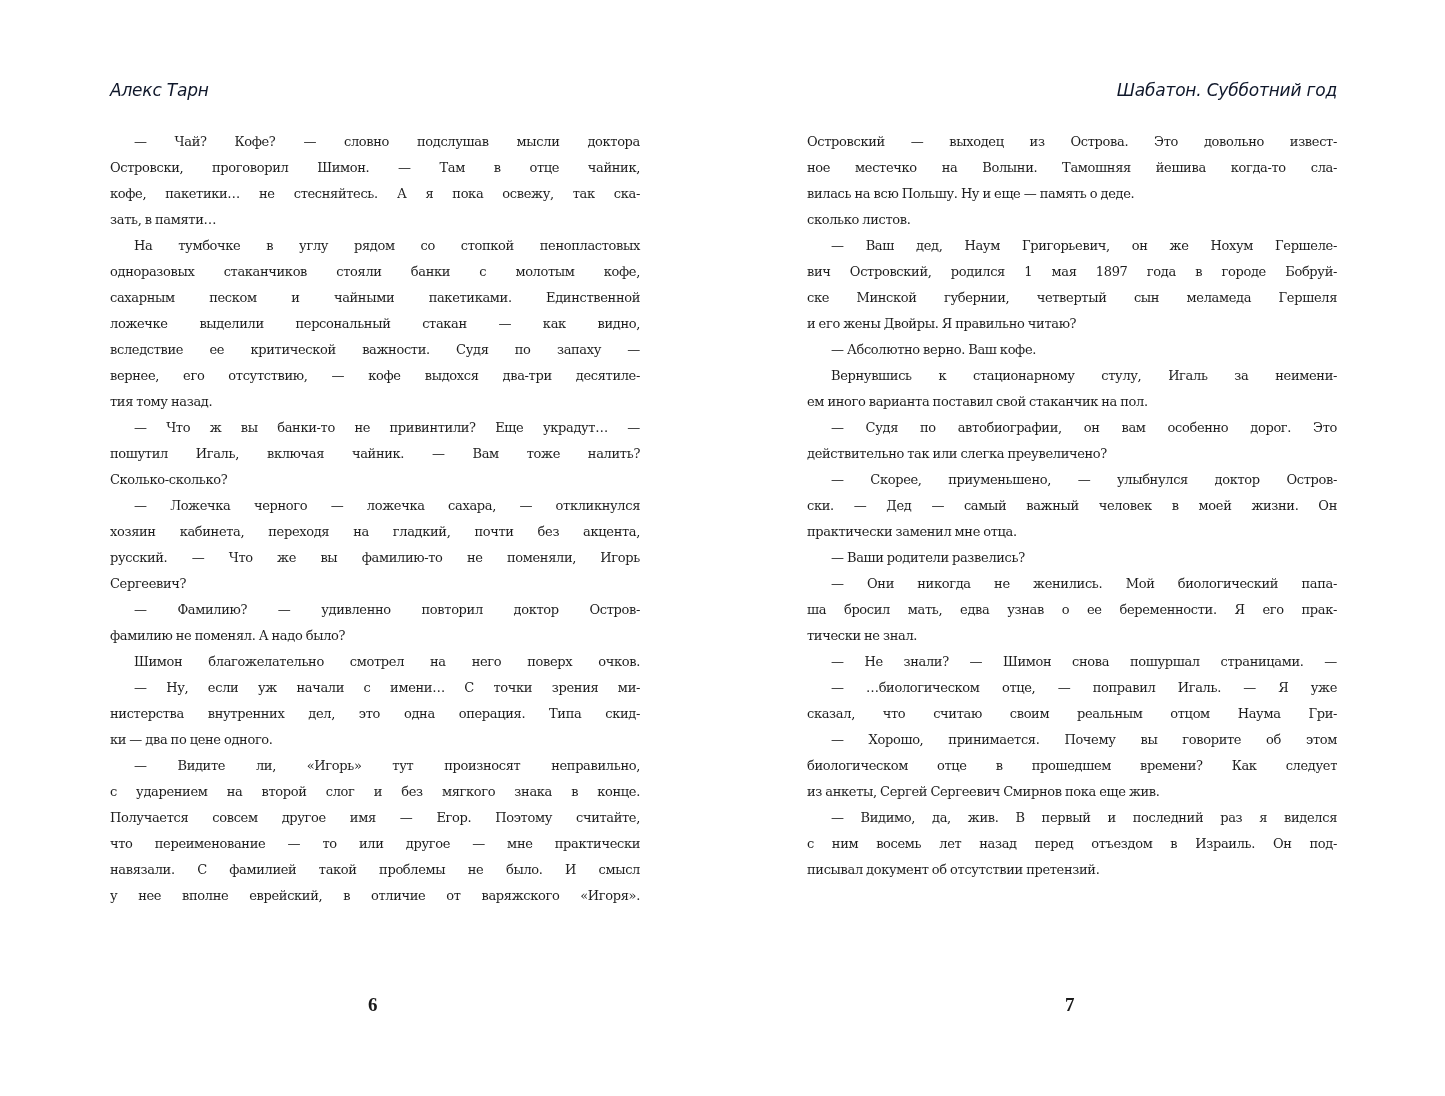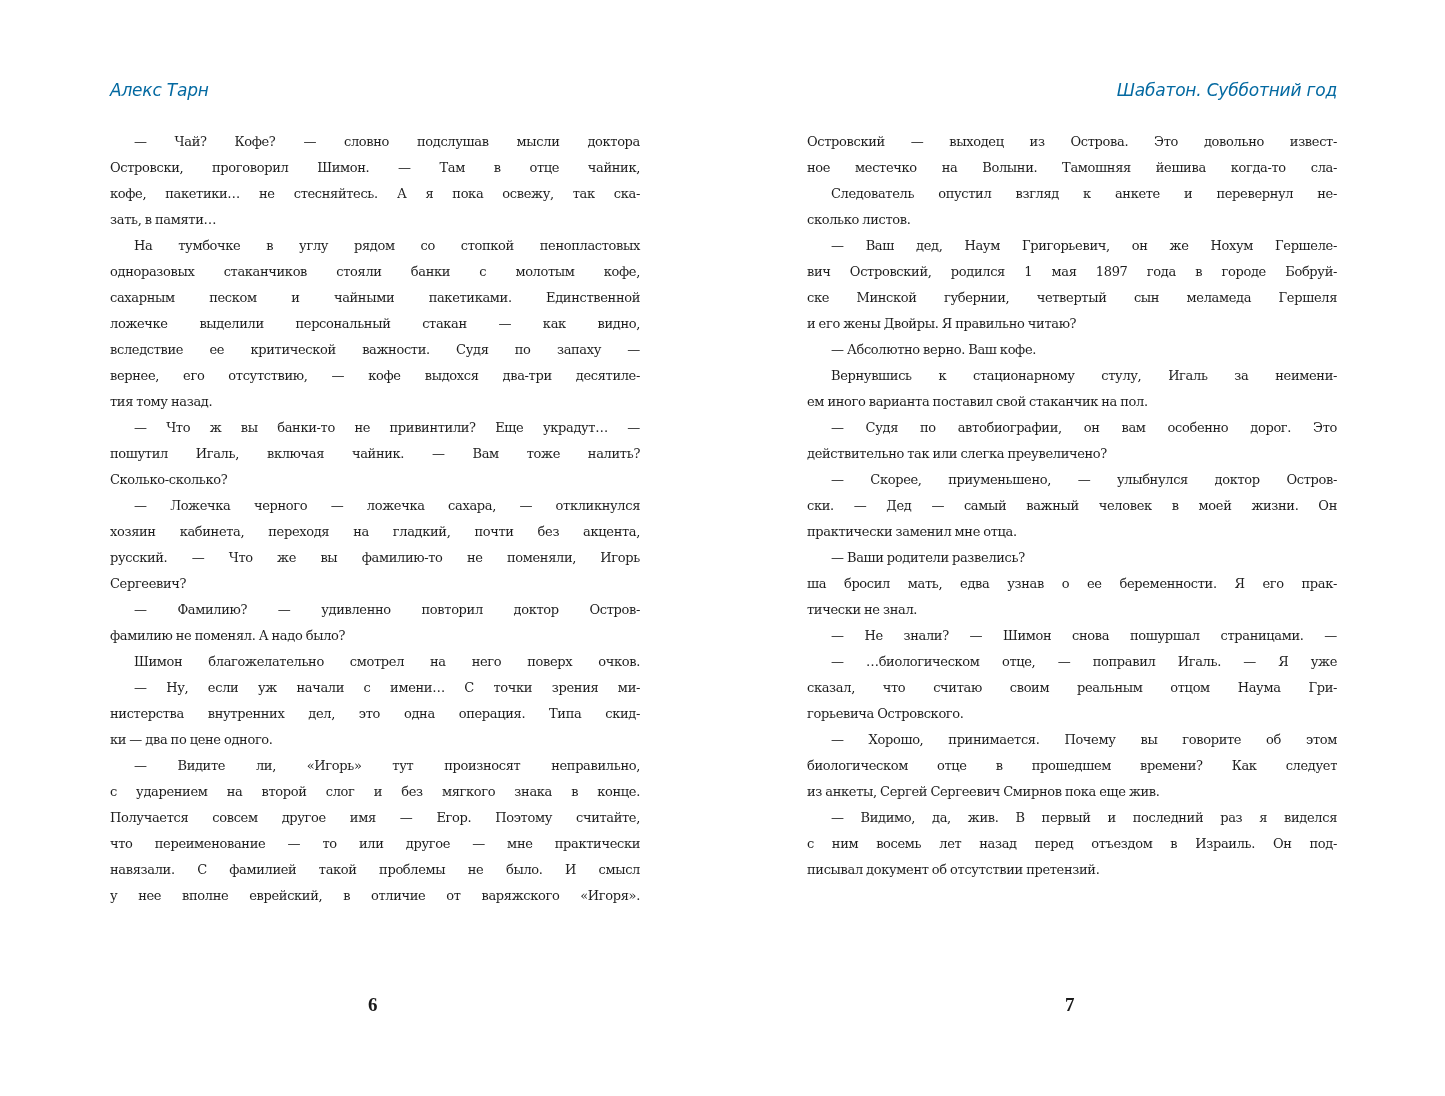--- a/index.html
+++ b/index.html
@@ -27,21 +27,21 @@
   }
   .page.left  { left: 110px;  width: 530px; }
   .page.right { left: 807px;  width: 530px; }
 
   .running-head {
     position: absolute;
     top: 80px;
     font-family: "DejaVu Sans", sans-serif;
     font-style: italic;
     font-size: 17px;
-    color: #0369a1;
+    color: #0f172a;
     letter-spacing: -0.2px;
     white-space: nowrap;
   }
   .page.left .running-head  { left: 0; }
   .page.right .running-head { right: 0; }
 
   .body-text {
     position: absolute;
     top: 129px;
     left: 0;
@@ -114,41 +114,41 @@
         <span class="line">у нее вполне еврейский, в отличие от варяжского «Игоря».</span>
       </div>
     <div class="folio">6</div>
   </div>
 
   <div class="page right">
     <div class="running-head">Шабатон. Субботний год</div>
     <div class="body-text">
         <span class="line">Островский — выходец из Острова. Это довольно извест-</span>
         <span class="line">ное местечко на Волыни. Тамошняя йешива когда-то сла-</span>
-        <span class="line indent">Следователь опустил взгляд к анкете и перевернул не-</span>
+        <span class="line last">вилась на всю Польшу. Ну и еще — память о деде.</span>
         <span class="line last">сколько листов.</span>
         <span class="line indent">— Ваш дед, Наум Григорьевич, он же Нохум Гершеле-</span>
         <span class="line">вич Островский, родился 1 мая 1897 года в городе Бобруй-</span>
         <span class="line">ске Минской губернии, четвертый сын меламеда Гершеля</span>
         <span class="line last">и его жены Двойры. Я правильно читаю?</span>
         <span class="line indent last">— Абсолютно верно. Ваш кофе.</span>
         <span class="line indent">Вернувшись к стационарному стулу, Игаль за неимени-</span>
         <span class="line last">ем иного варианта поставил свой стаканчик на пол.</span>
         <span class="line indent">— Судя по автобиографии, он вам особенно дорог. Это</span>
         <span class="line last">действительно так или слегка преувеличено?</span>
         <span class="line indent">— Скорее, приуменьшено, — улыбнулся доктор Остров-</span>
         <span class="line">ски. — Дед — самый важный человек в моей жизни. Он</span>
         <span class="line last">практически заменил мне отца.</span>
         <span class="line indent last">— Ваши родители развелись?</span>
+        <span class="line indent">— Они никогда не женились. Мой биологический папа-</span>
         <span class="line">ша бросил мать, едва узнав о ее беременности. Я его прак-</span>
         <span class="line last">тически не знал.</span>
         <span class="line indent">— Не знали? — Шимон снова пошуршал страницами. —</span>
         <span class="line indent">— …биологическом отце, — поправил Игаль. — Я уже</span>
         <span class="line">сказал, что считаю своим реальным отцом Наума Гри-</span>
-        <span class="line last">горьевича Островского.</span>
         <span class="line indent">— Хорошо, принимается. Почему вы говорите об этом</span>
         <span class="line">биологическом отце в прошедшем времени? Как следует</span>
         <span class="line last">из анкеты, Сергей Сергеевич Смирнов пока еще жив.</span>
         <span class="line indent">— Видимо, да, жив. В первый и последний раз я виделся</span>
         <span class="line">с ним восемь лет назад перед отъездом в Израиль. Он под-</span>
         <span class="line last">писывал документ об отсутствии претензий.</span>
       </div>
     <div class="folio">7</div>
   </div>
 

